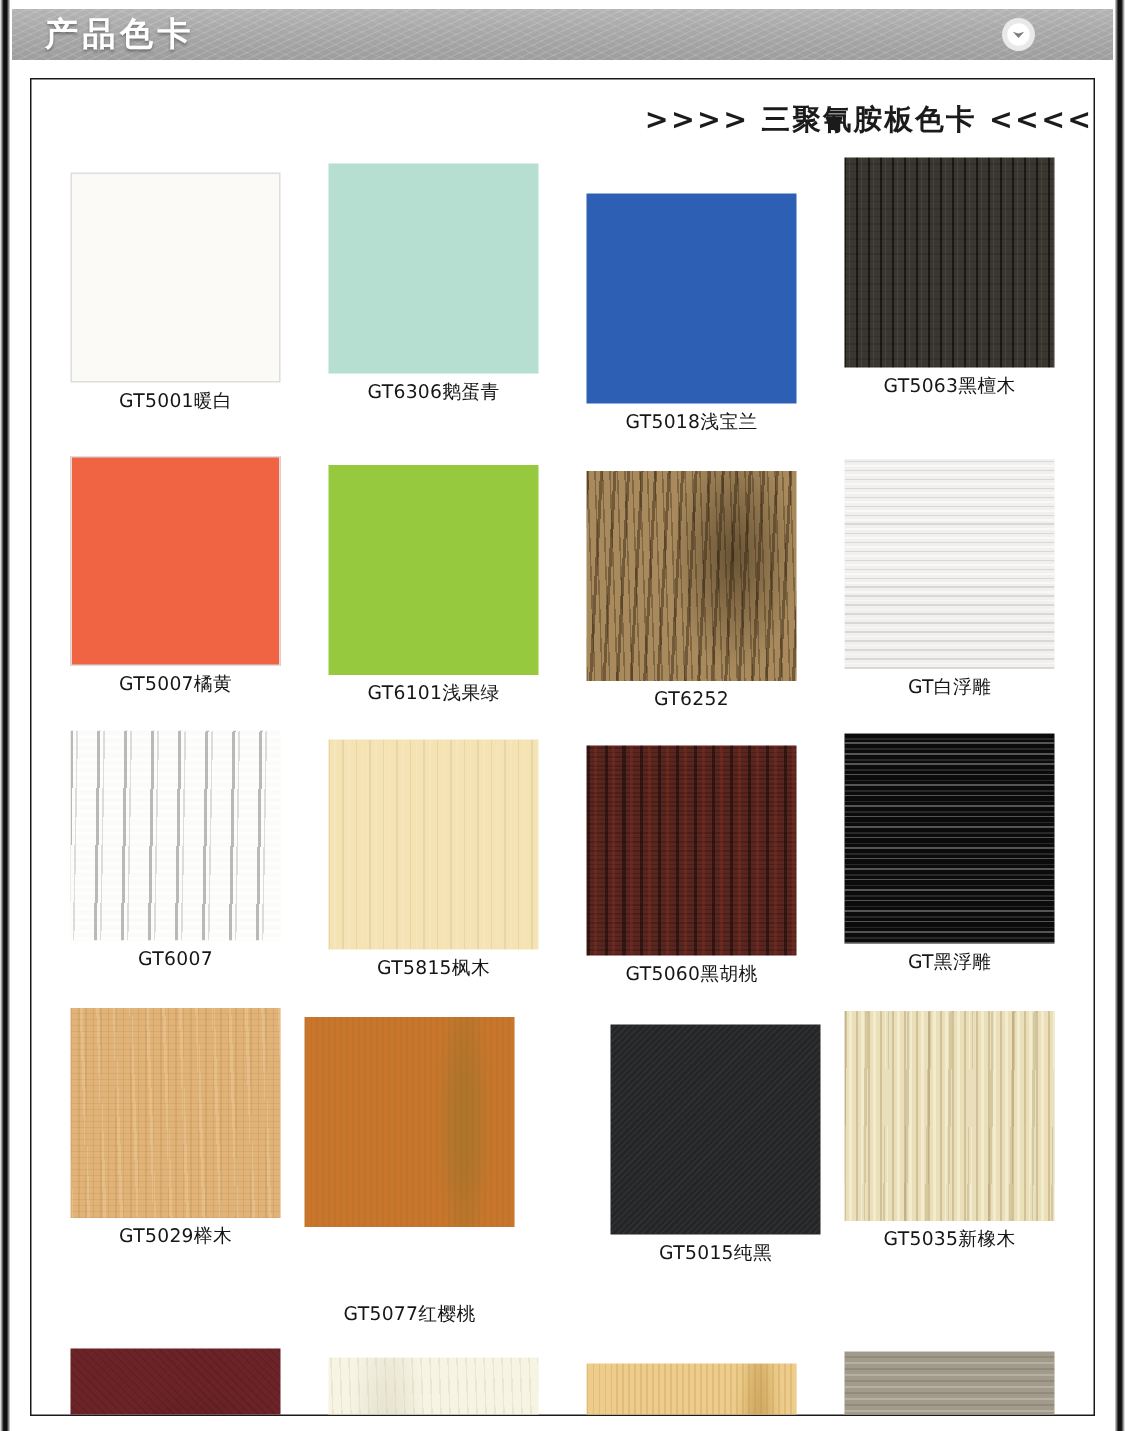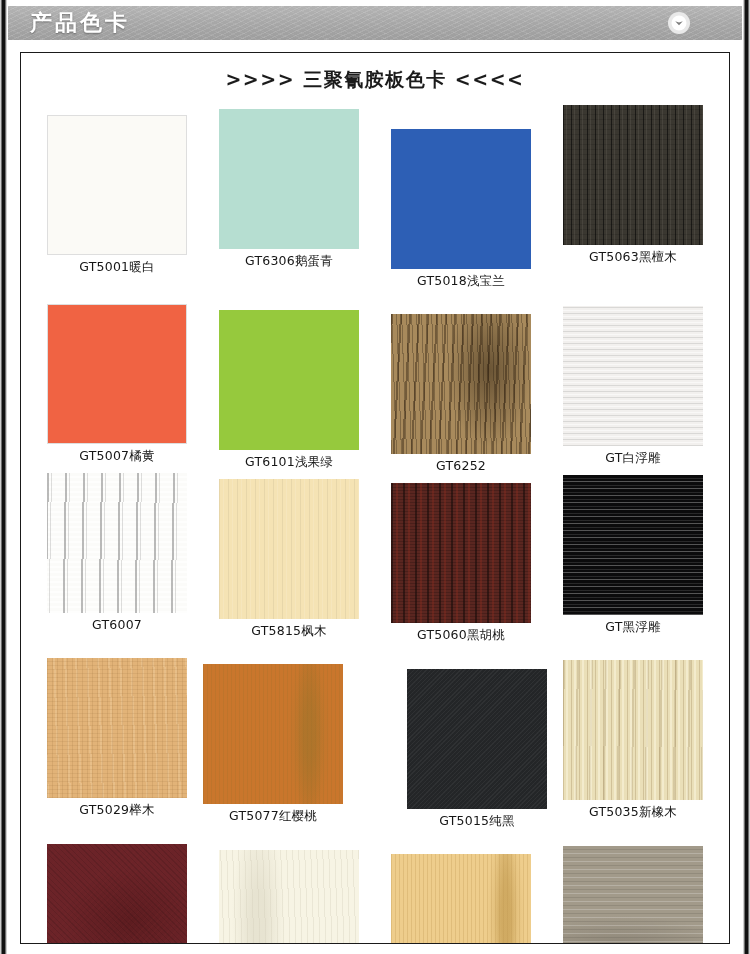--- a/index.html
+++ b/index.html
@@ -54,21 +54,21 @@
 
   
   .frame{
     position:absolute;left:20px;right:20px;top:52px;bottom:10px;
     border:1px solid #1a1a1a;
     background:#ffffff;
     box-sizing:border-box;
     overflow:hidden;
   }
   .chart-title{
-    text-align:center;
+    text-align:right;
     margin:14px 0 10px 0;
     font-size:19px;font-weight:bold;color:#1b1b1b;
     letter-spacing:1.5px;
     font-family:"DejaVu Sans","Liberation Sans",sans-serif;
     white-space:nowrap;
   }
 
   
   .grid{
     position:relative;
@@ -238,21 +238,21 @@
           </div>
           <div class="cell" style="margin-top: 26px;">
             <div class="swatch " style="background-color: rgb(45, 95, 181);"></div>
             <div class="label">GT5018浅宝兰</div>
           </div>
           <div class="cell" style="margin-top: 2px;">
             <div class="swatch tx-ebony" style="background-color: rgb(58, 55, 48);"></div>
             <div class="label">GT5063黑檀木</div>
           </div>
         </div>
-        <div class="row" style="">
+        <div class="row" style="margin-bottom: 14px;">
           <div class="cell" style="margin-top: 0px;">
             <div class="swatch bordered" style="background-color: rgb(240, 99, 67);"></div>
             <div class="label">GT5007橘黄</div>
           </div>
           <div class="cell" style="margin-top: 6px;">
             <div class="swatch " style="background-color: rgb(150, 201, 61);"></div>
             <div class="label">GT6101浅果绿</div>
           </div>
           <div class="cell" style="margin-top: 10px;">
             <div class="swatch tx-rustic" style="background-color: rgb(168, 138, 92);"></div>
@@ -279,21 +279,21 @@
           <div class="cell" style="margin-top: 2px;">
             <div class="swatch tx-hgrain-dark" style="background-color: rgb(11, 11, 12);"></div>
             <div class="label">GT黑浮雕</div>
           </div>
         </div>
         <div class="row" style="margin-bottom: 14px;">
           <div class="cell" style="margin-top: 0px;">
             <div class="swatch tx-beech" style="background-color: rgb(226, 179, 120);"></div>
             <div class="label">GT5029榉木</div>
           </div>
-          <div class="cell" style="margin-top: 6px;">
+          <div class="cell" style="margin-top: 6px; gap: 46px;">
             <div class="swatch tx-cathedral" style="background-color: rgb(201, 118, 44);"></div>
             <div class="label">GT5077红樱桃</div>
           </div>
           <div class="cell" style="margin-top: 11px; padding-left: 48px;">
             <div class="swatch tx-noise" style="background-color: rgb(36, 38, 40);"></div>
             <div class="label">GT5015纯黑</div>
           </div>
           <div class="cell" style="margin-top: 2px;">
             <div class="swatch tx-oak-pale" style="background-color: rgb(234, 223, 184);"></div>
             <div class="label">GT5035新橡木</div>

